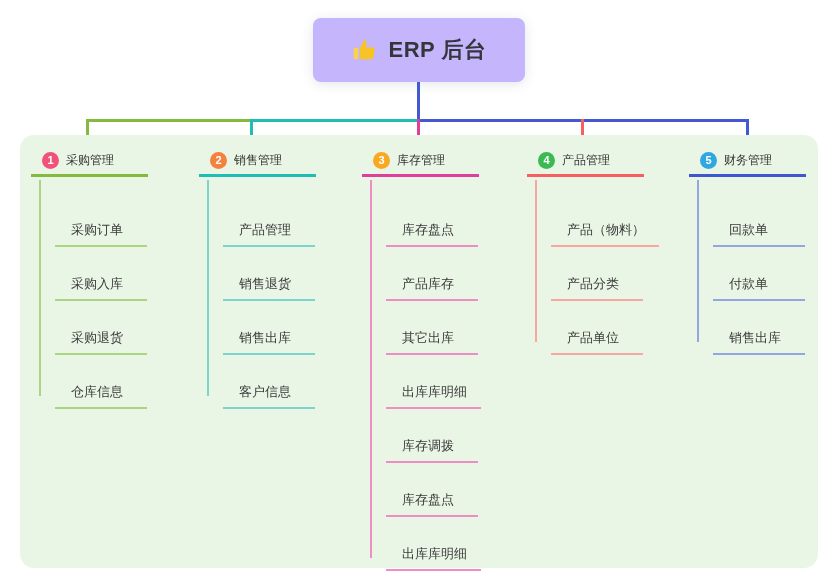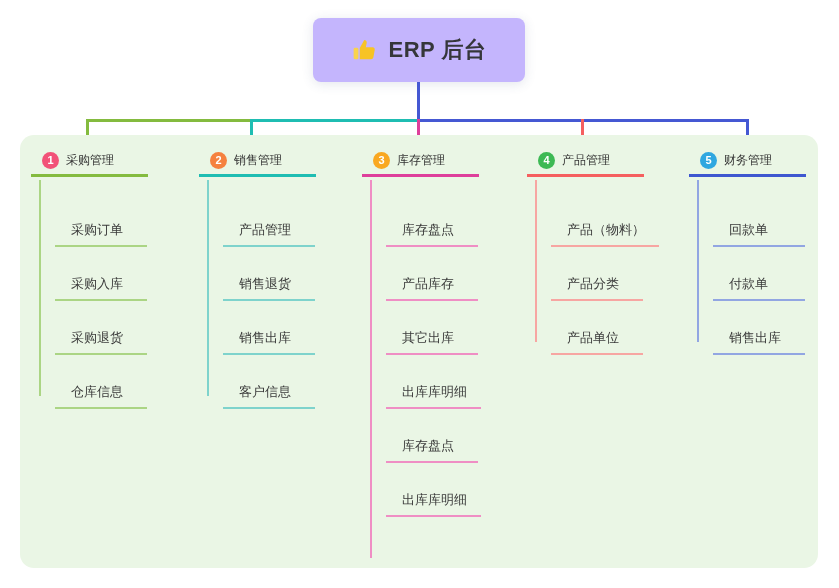--- a/index.html
+++ b/index.html
@@ -112,20 +112,21 @@
   <div class="branch-header">
     <span class="badge">3</span>
     <span class="branch-label">库存管理</span>
   </div>
   <div class="trunk" style="height:378px;"></div>
   <ul class="children">
     <li>库存盘点</li>
     <li>产品库存</li>
     <li>其它出库</li>
     <li>出库库明细</li>
+    <li>库存调拨</li>
     <li>库存盘点</li>
     <li>出库库明细</li>
   </ul>
 </div>
 
 <div class="branch b4" style="left:527px;">
   <div class="branch-header">
     <span class="badge">4</span>
     <span class="branch-label">产品管理</span>
   </div>

